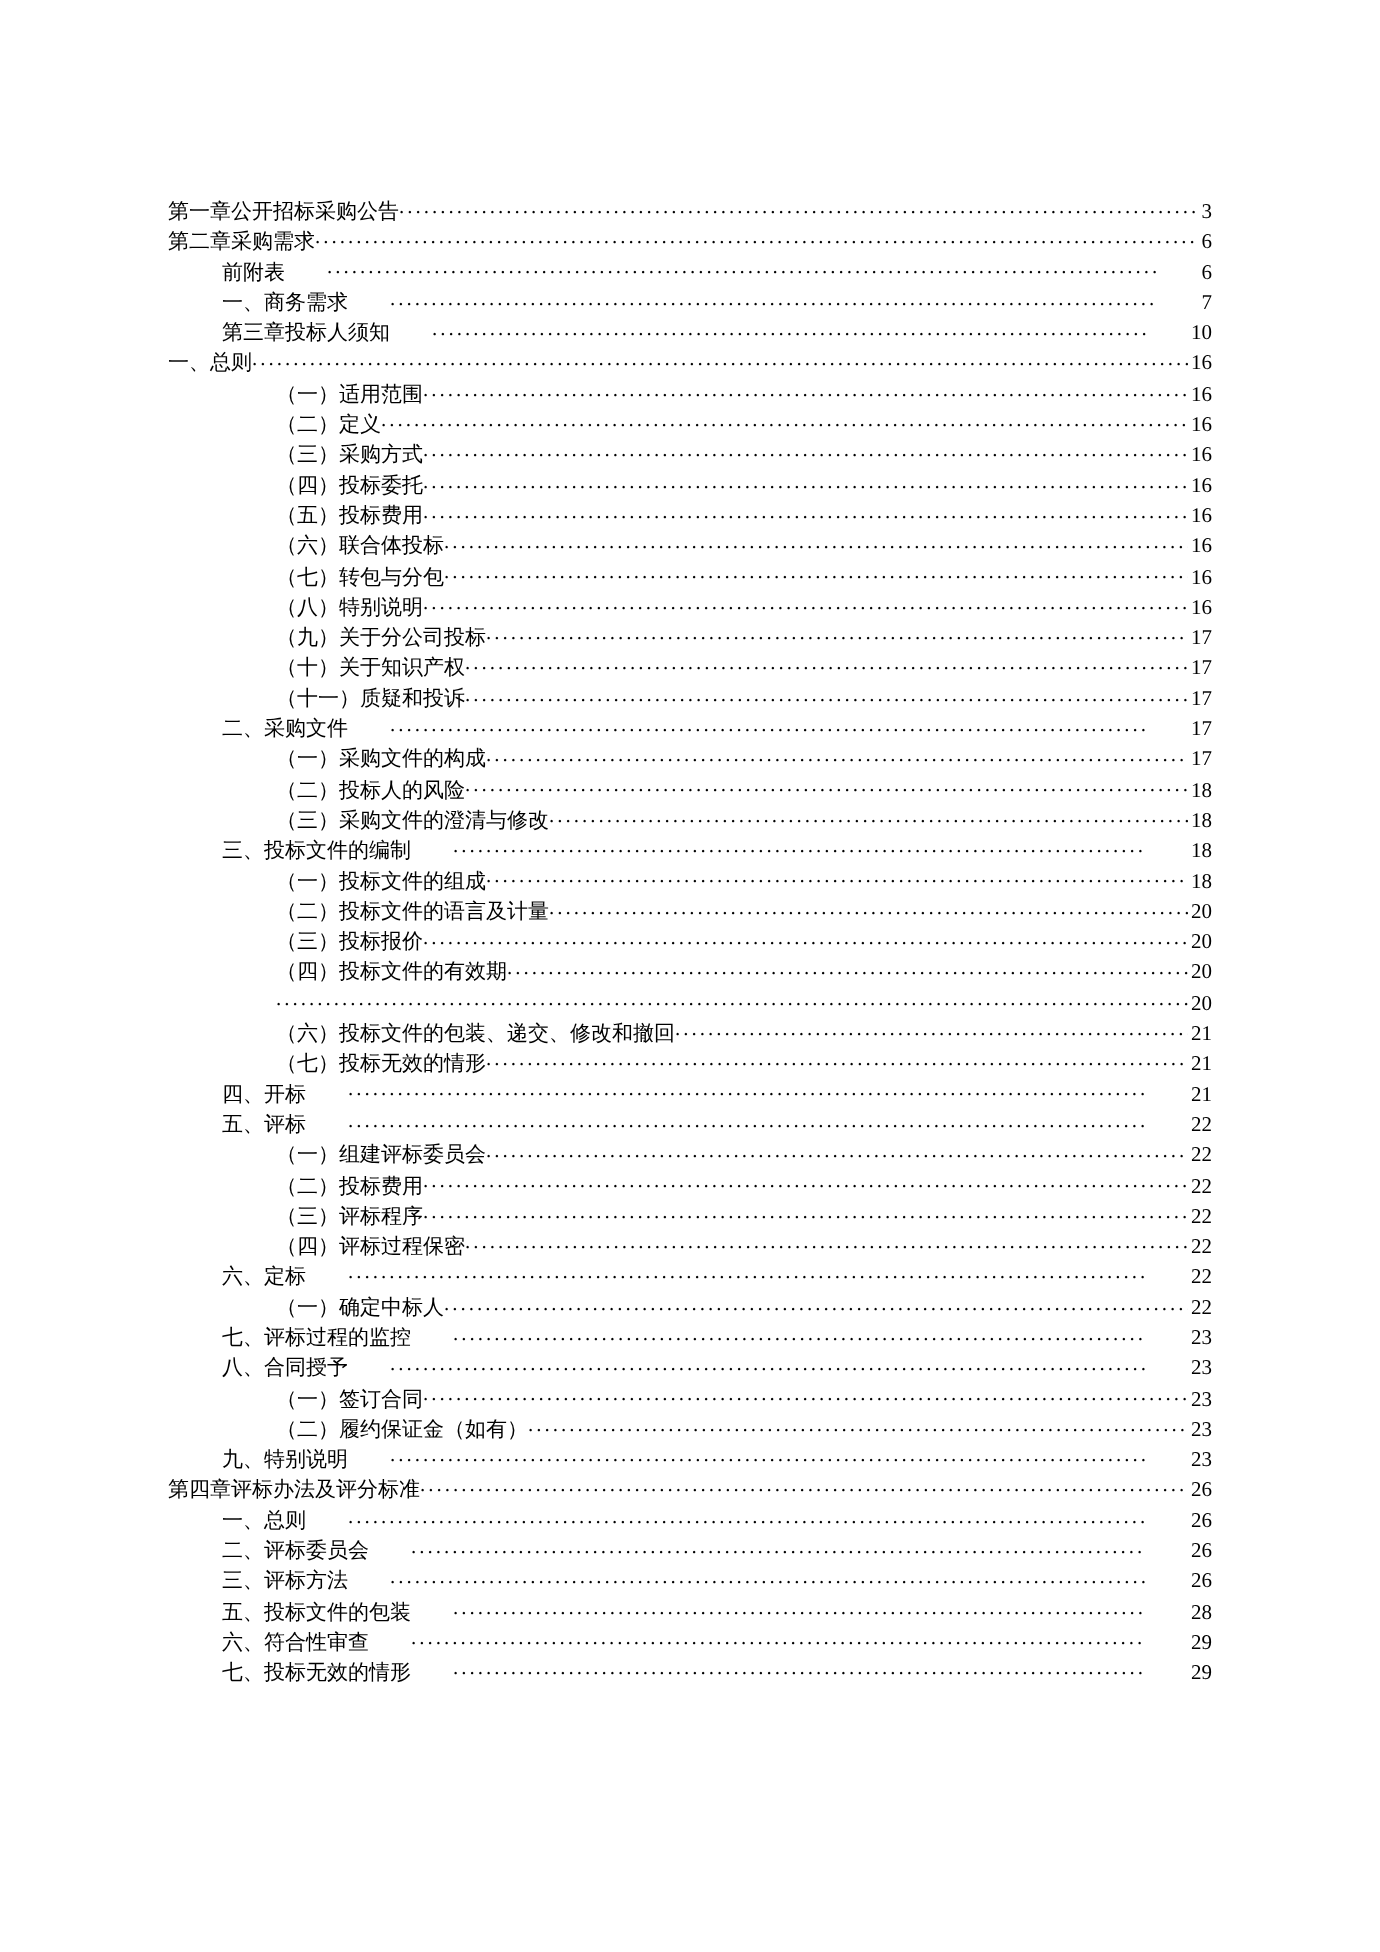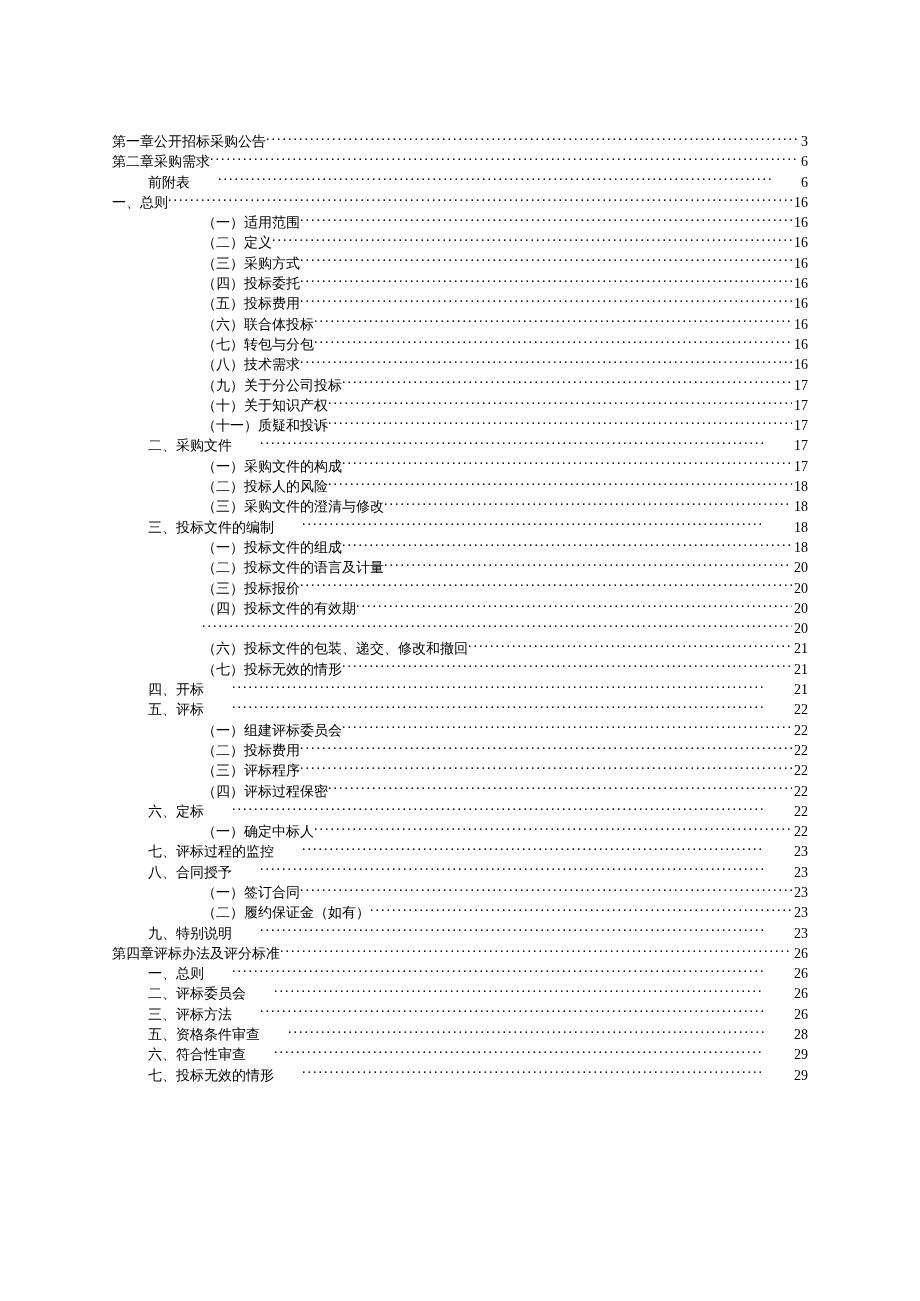--- a/index.html
+++ b/index.html
@@ -8,21 +8,21 @@
       height: 1301px;
       background: #fff;
       font-family: "SimSun", "宋体", serif;
       font-size: 14px;
       color: #000;
       padding: 132px 112px 0 112px;
     }
     .toc { }
     .toc-entry {
       display: flex;
-      align-items: flex-start;
+      align-items: center;
       line-height: 1.45;
       white-space: nowrap;
     }
     .toc-title { flex: 0 0 auto; }
     .toc-dots {
       flex: 1 1 auto;
       min-width: 8px;
       overflow: hidden;
       position: relative;
       height: 1em;
@@ -31,41 +31,51 @@
       content: "..................................................................................................................................................................................................";
       position: absolute;
       left: 0;
       bottom: 0;
       letter-spacing: 2px;
       color: #000;
     }
     .toc-page { flex: 0 0 auto; padding-left: 2px; }
     .lvl0 { margin-left: 0; }
     .lvl1 { margin-left: 36px; gap: 28px; }
-    .lvl2 { margin-left: 90px; }
+    .lvl2 { margin-left: 72px; }
   </style>
 </head>
 <body>
 
 <div class="toc" id="toc">
     <div class="toc-entry lvl0">
       <span class="toc-title">第一章公开招标采购公告</span>
       <span class="toc-dots"></span>
       <span class="toc-page">3</span>
     </div>
     <div class="toc-entry lvl0">
       <span class="toc-title">第二章采购需求</span>
       <span class="toc-dots"></span>
       <span class="toc-page">6</span>
     </div>
     <div class="toc-entry lvl1">
       <span class="toc-title">前附表</span>
       <span class="toc-dots"></span>
       <span class="toc-page">6</span>
     </div>
+    <div class="toc-entry lvl1">
+      <span class="toc-title">一、商务需求</span>
+      <span class="toc-dots"></span>
+      <span class="toc-page">7</span>
+    </div>
+    <div class="toc-entry lvl1">
+      <span class="toc-title">第三章投标人须知</span>
+      <span class="toc-dots"></span>
+      <span class="toc-page">10</span>
+    </div>
     <div class="toc-entry lvl0">
       <span class="toc-title">一、总则</span>
       <span class="toc-dots"></span>
       <span class="toc-page">16</span>
     </div>
     <div class="toc-entry lvl2">
       <span class="toc-title">（一）适用范围 </span>
       <span class="toc-dots"></span>
       <span class="toc-page">16</span>
     </div>
@@ -93,21 +103,21 @@
       <span class="toc-title">（六）联合体投标 </span>
       <span class="toc-dots"></span>
       <span class="toc-page">16</span>
     </div>
     <div class="toc-entry lvl2">
       <span class="toc-title">（七）转包与分包 </span>
       <span class="toc-dots"></span>
       <span class="toc-page">16</span>
     </div>
     <div class="toc-entry lvl2">
-      <span class="toc-title">（八）技术需求 </span>
+      <span class="toc-title">（八）特别说明 </span>
       <span class="toc-dots"></span>
       <span class="toc-page">16</span>
     </div>
     <div class="toc-entry lvl2">
       <span class="toc-title">（九）关于分公司投标 </span>
       <span class="toc-dots"></span>
       <span class="toc-page">17</span>
     </div>
     <div class="toc-entry lvl2">
       <span class="toc-title">（十）关于知识产权 </span>
@@ -257,21 +267,21 @@
       <span class="toc-title">二、评标委员会</span>
       <span class="toc-dots"></span>
       <span class="toc-page">26</span>
     </div>
     <div class="toc-entry lvl1">
       <span class="toc-title">三、评标方法</span>
       <span class="toc-dots"></span>
       <span class="toc-page">26</span>
     </div>
     <div class="toc-entry lvl1">
-      <span class="toc-title">五、资格条件审查</span>
+      <span class="toc-title">五、投标文件的包装</span>
       <span class="toc-dots"></span>
       <span class="toc-page">28</span>
     </div>
     <div class="toc-entry lvl1">
       <span class="toc-title">六、符合性审查</span>
       <span class="toc-dots"></span>
       <span class="toc-page">29</span>
     </div>
     <div class="toc-entry lvl1">
       <span class="toc-title">七、投标无效的情形</span>

